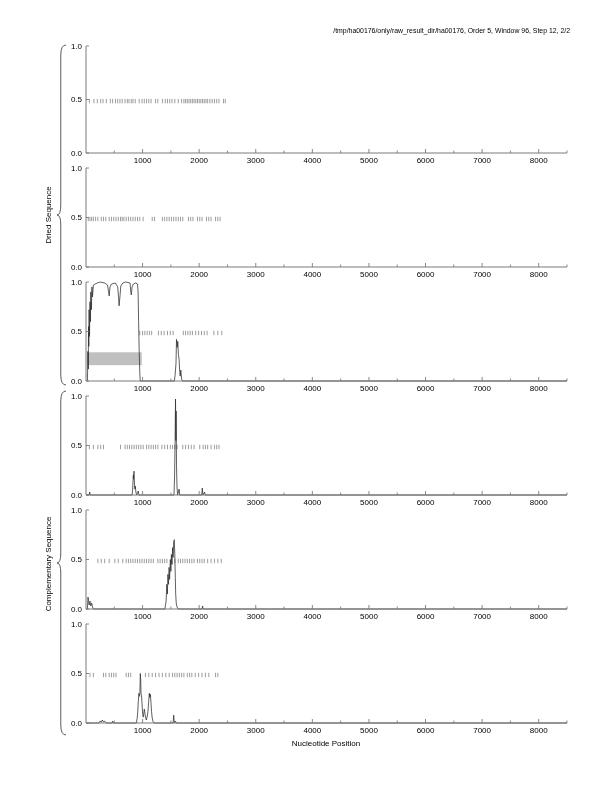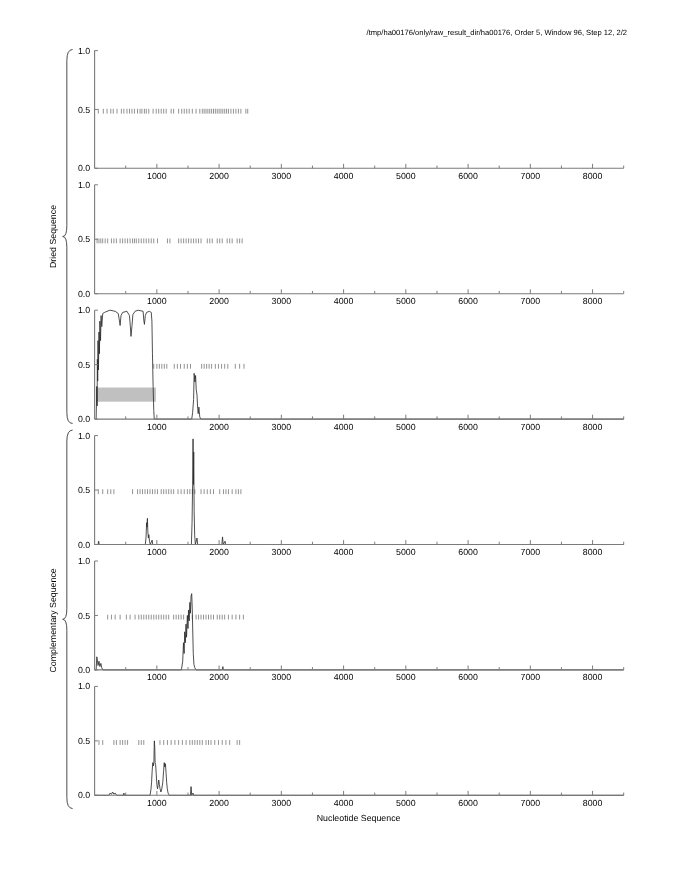--- a/index.html
+++ b/index.html
@@ -14,21 +14,21 @@
   #plot{position:absolute;left:0;top:0;}
   #plot text{font-family:"Liberation Sans",sans-serif;fill:#000;}
 </style>
 </head>
 <body>
 
 <div class="page">
   <div class="fig-title">/tmp/ha00176/only/raw_result_dir/ha00176, Order 5, Window 96, Step 12, 2/2</div>
   <div class="group-label dried">Dried Sequence</div>
   <div class="group-label comp">Complementary Sequence</div>
-  <div class="x-label">Nucleotide Sequence</div>
+  <div class="x-label">Nucleotide Position</div>
   <svg id="plot" width="612" height="792" viewBox="0 0 612 792">
       <g>
         <g stroke="#919191" stroke-width="0.9">
           <line x1="89.39529411764705" x2="89.39529411764705" y1="98.905" y2="103.305"></line>
           <line x1="93.92235294117647" x2="93.92235294117647" y1="98.905" y2="103.305"></line>
           <line x1="97.31764705882352" x2="97.31764705882352" y1="98.905" y2="103.305"></line>
           <line x1="100.7129411764706" x2="100.7129411764706" y1="98.905" y2="103.305"></line>
           <line x1="102.97647058823529" x2="102.97647058823529" y1="98.905" y2="103.305"></line>
           <line x1="106.37176470588236" x2="106.37176470588236" y1="98.905" y2="103.305"></line>
           <line x1="110.3329411764706" x2="110.3329411764706" y1="98.905" y2="103.305"></line>

